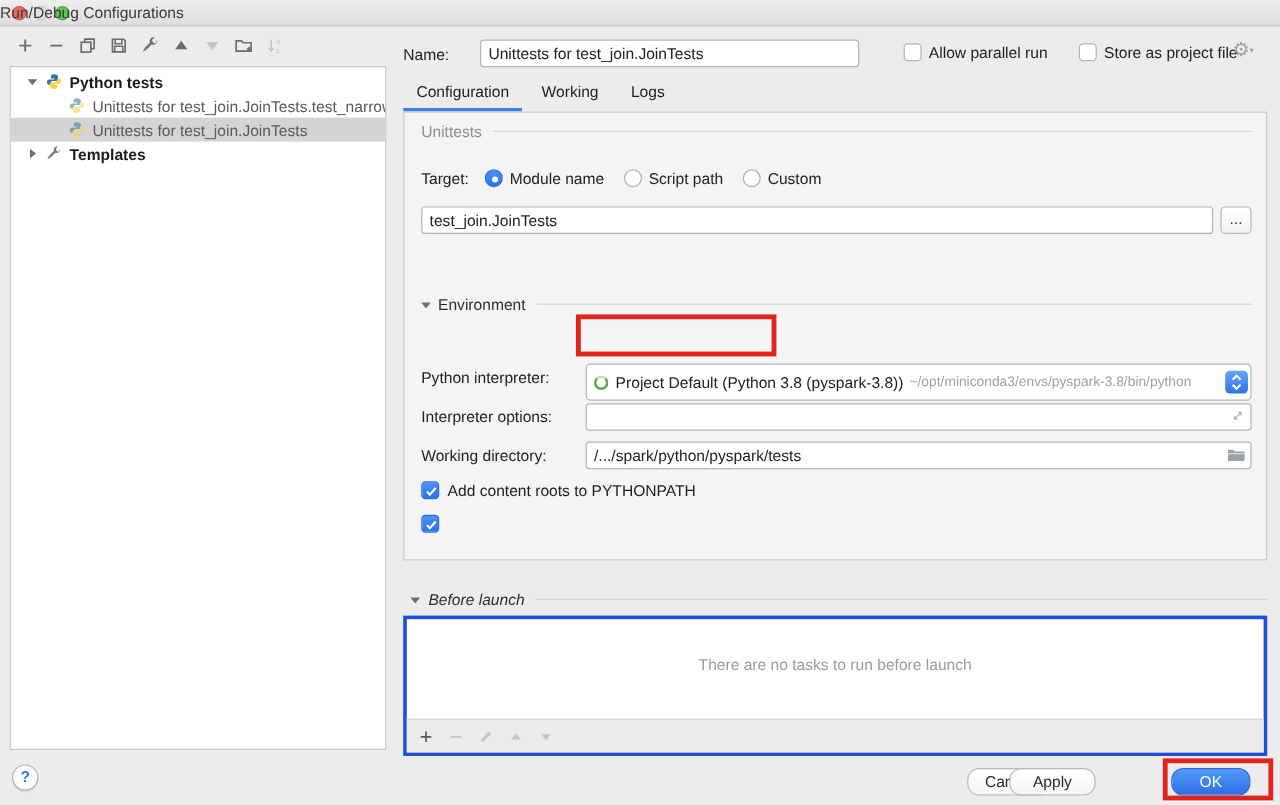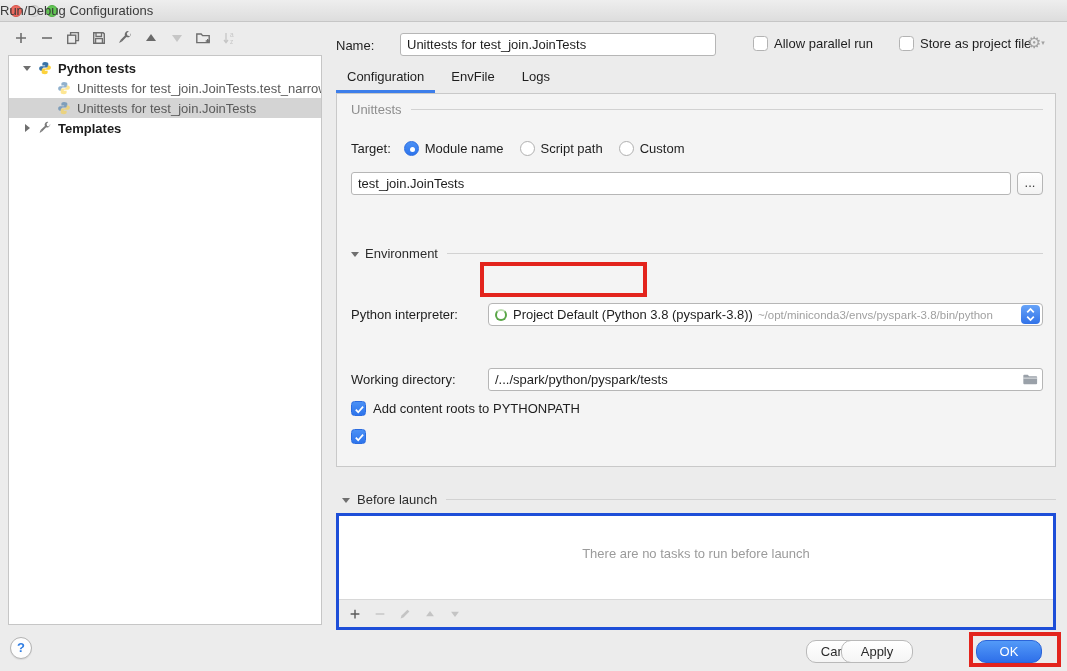--- a/index.html
+++ b/index.html
@@ -80,35 +80,35 @@
   .browse-btn { width:26px; height:23px; background:linear-gradient(#ffffff,#f3f3f3);
     border:1px solid #b6b6b6; border-radius:4px; text-align:center; line-height:19px; color:#3a3a3a; }
 
   .form-row { position:absolute; left:14px; right:12px; height:23px; }
   .form-row .flabel { position:absolute; left:0; top:4px; white-space:nowrap; }
   .form-row .fctrl { position:absolute; left:137px; right:0; top:0; height:23px; }
   .in-icon { position:absolute; right:5px; top:4px; }
 
   .focus-ring { border:1px solid #7aa6e8 !important; box-shadow:0 0 0 3px rgba(104,152,230,.5); }
 
-  .combo { position:absolute; left:137px; right:0; top:0; height:23px; background:#fff;
+  .combo { position:absolute; left:137px; right:0; top:0; height:31px; background:#fff;
     border:1px solid #b6b6b6; border-radius:4px; display:flex; align-items:center;
     padding:0 2px 0 6px; overflow:hidden; }
   .conda-ring { width:12px; height:12px; border-radius:50%; border:2px solid #5aa648;
     border-top-color:#bfe0b4; flex:0 0 auto; margin-right:6px; }
   .combo .main { white-space:nowrap; }
   .combo .path { white-space:nowrap; color:#a0a0a0; font-size:11.5px; margin-left:5px;
     overflow:hidden; text-overflow:ellipsis; flex:1; }
   .stepper { width:19px; height:19px; border-radius:4px; margin-left:4px; flex:0 0 auto;
     background:linear-gradient(#66a3f8,#3172e8); display:flex; align-items:center; justify-content:center; }
 
   .cbline { position:absolute; left:14px; display:flex; align-items:center; gap:7px; height:16px; }
 
   
-  .bl-head { position:absolute; left:340px; right:11px; top:492px; display:flex; align-items:center; color:#2d2d2d; }
+  .bl-head { position:absolute; left:340px; right:11px; top:492px; display:flex; align-items:center; color:#2d2d2d;font-style:italic; }
   .bl-head .line { flex:1; height:1px; background:#d2d2d2; margin-left:9px; }
   .bl-head .tw { margin-right:5px; }
   .bl-panel { position:absolute; left:336px; top:513px; width:720px; height:117px;
     background:#ffffff; border:3px solid #1d4ed8; }
   .bl-empty { position:absolute; left:0; right:0; top:30px; text-align:center; color:#9b9b9b; }
   .bl-toolbar { position:absolute; left:0; right:0; bottom:0; height:28px; background:#ececec;
     border-top:1px solid #d8d8d8; display:flex; align-items:center; gap:11px; padding-left:9px; }
   .bl-toolbar svg { width:14px; height:14px; display:block; }
 
   
@@ -216,21 +216,21 @@
   <span>Allow parallel run</span>
 </div>
 <div class="cb-row cb-store">
   <span class="cbx"></span>
   <span>Store as project file</span>
 </div>
 <div class="gear-wrap">⚙<span class="mini">▾</span></div>
 
 <div class="tabs">
   <div class="tab active">Configuration</div>
-  <div class="tab">EnvFile</div>
+  <div class="tab">Working</div>
   <div class="tab">Logs</div>
 </div>
 
 <div class="cfg-panel">
 
   <div class="group-head">
     <span>Unittests</span>
     <span class="line"></span>
   </div>
 
@@ -272,20 +272,29 @@
       <span class="main">Project Default (Python 3.8 (pyspark-3.8))</span>
       <span class="path">~/opt/miniconda3/envs/pyspark-3.8/bin/python</span>
       <span class="stepper">
         <svg width="9" height="15" viewBox="0 0 9 15">
             <path d="M1.2 5.4L4.5 2l3.3 3.4M1.2 9.6L4.5 13l3.3-3.4" stroke="#ffffff" stroke-width="1.7" fill="none"></path>
           </svg>
       </span>
     </span>
   </div>
 
+  <div class="form-row" style="top:242px;">
+    <span class="flabel">Interpreter options:</span>
+    <span class="fctrl">
+      <input class="txt" value="" style="">
+      <svg class="in-icon" width="13" height="13" viewBox="0 0 16 16">
+          <path d="M4.5 11.5L11.5 4.5M11.5 4.5H8.4M11.5 4.5v3.1M4.5 11.5h3.1M4.5 11.5V8.4" stroke="#adadad" stroke-width="1.3" fill="none"></path>
+        </svg>
+    </span>
+  </div>
 
   <div class="form-row" style="top:274px;">
     <span class="flabel">Working directory:</span>
     <span class="fctrl">
       <input class="txt" value="/.../spark/python/pyspark/tests" style="">
       <svg class="in-icon" width="16" height="14" viewBox="0 0 18 14">
           <path d="M1.5 3.2c0-.6.4-1 1-1h4l1.5 1.7h8c.6 0 1 .4 1 1v6.9c0 .6-.4 1-1 1h-13.5c-.6 0-1-.4-1-1z" fill="#9aa1a9"></path>
           <path d="M1.5 6h15.5" stroke="#ffffff" stroke-width=".8"></path>
         </svg>
     </span>

